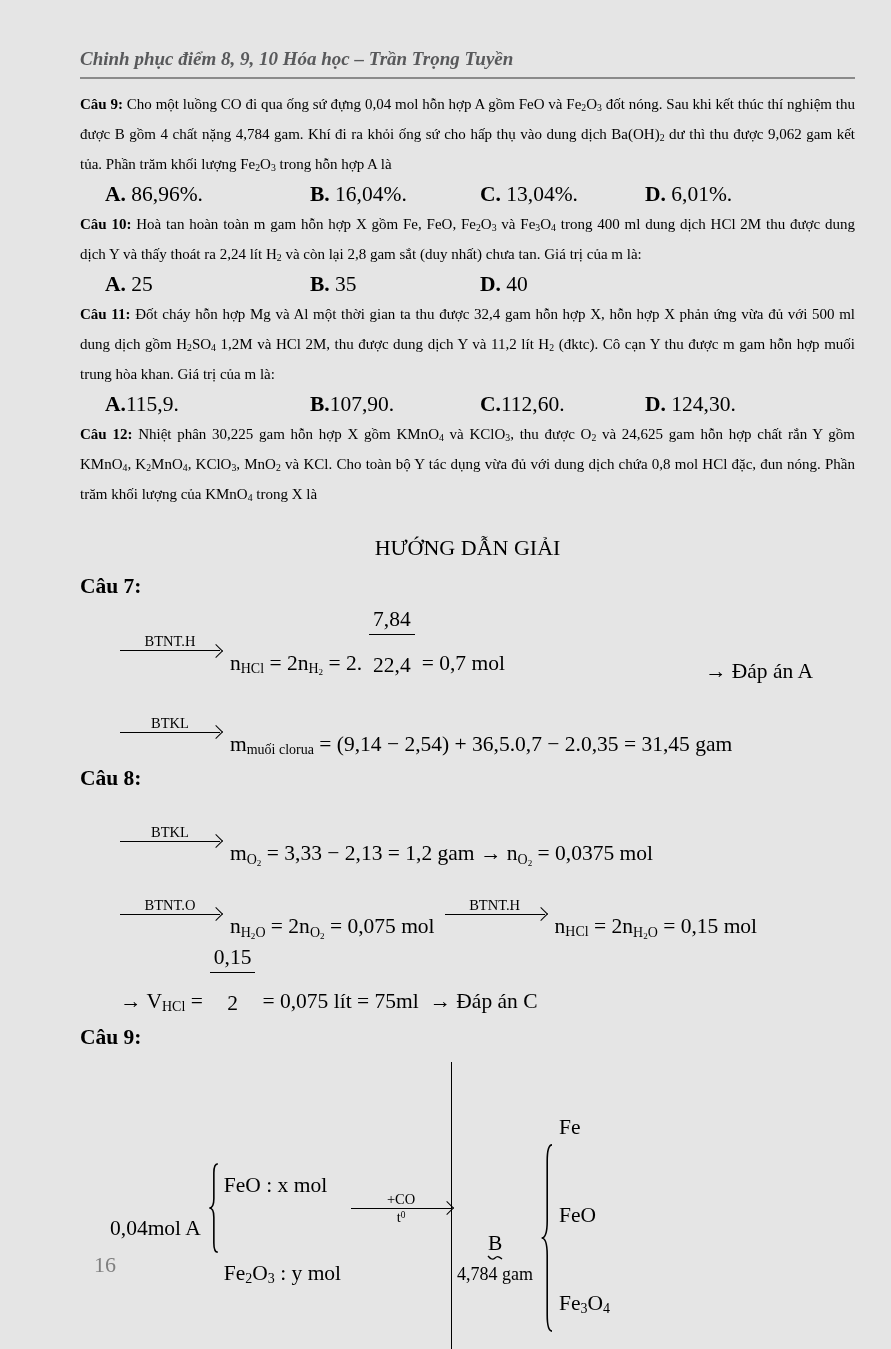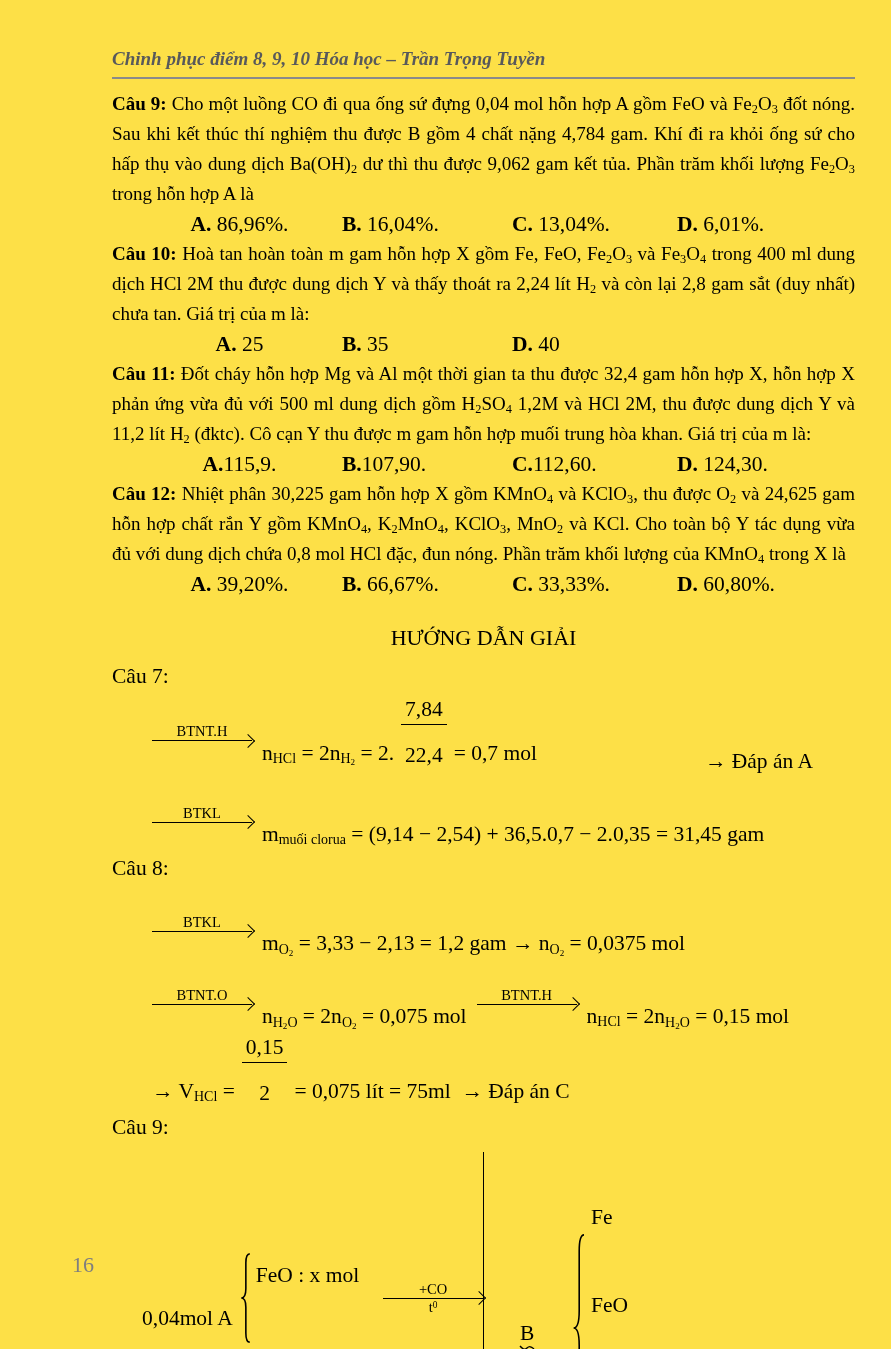--- a/index.html
+++ b/index.html
@@ -1,62 +1,62 @@
 <!DOCTYPE html>
 <html lang="vi"><head>
 <meta charset="utf-8">
 <style>
   html,body{margin:0;padding:0;background:#fff;}
   .page{
     position:relative;
     width:891px;height:1349px;
     box-sizing:border-box;
-    background:#fde047;
-    padding:48px 36px 0 112px;
+    background:#e5e5e5;
+    padding:48px 36px 0 80px;
     font-family:"Liberation Serif","DejaVu Serif",serif;
     color:#000;
     overflow:hidden;
   }
   
   .pg-header{
     font-size:19px;font-weight:bold;font-style:italic;
     color:#58595b;
     border-bottom:2px solid #8a8a8a;
     padding-bottom:7px;
     margin-bottom:10px;
   }
   
   .qpara{
     margin:0;
-    font-size:19px;line-height:30px;
+    font-size:15px;line-height:30px;
     text-align:justify;
   }
   .qlabel{font-weight:bold;}
   sub{font-size:65%;line-height:0;vertical-align:-0.25em;}
   sup{font-size:65%;line-height:0;vertical-align:0.45em;}
   .q-options{
     display:flex;
     margin:0 0 0 25px;
     font-size:21.5px;line-height:30px;
     white-space:pre;
   }
   .opt b{font-weight:bold;}
-  .o1{flex:0 0 205px;text-align:center;}
+  .o1{flex:0 0 205px;}
   .o2{flex:0 0 170px;}
   .o3{flex:0 0 165px;}
   .o4{flex:1 1 auto;}
   
   .sol-heading{
     margin:26px 0 10px 0;
     font-size:22px;font-weight:normal;
     text-align:center;
   }
   .sol-label{
     margin:6px 0 4px 0;
-    font-size:21.5px;font-weight:normal;line-height:30px;
+    font-size:21.5px;font-weight:bold;line-height:30px;
   }
   .mathline{
     display:flex;align-items:center;
     margin:6px 0 6px 40px;
     font-size:21.5px;
     min-height:34px;
   }
   .mtx{white-space:pre;margin-top:42px;}
   
   .xarrow{
@@ -108,21 +108,21 @@
     padding-left:5px;
   }
   .drt{display:flex;align-items:center;}
   .bcol{display:flex;flex-direction:column;align-items:center;margin-right:4px;}
   .bletter{line-height:22px;}
   .bmass{font-size:18px;margin-top:3px;white-space:pre;}
   .colB .mtx{line-height:46px;white-space:pre;}
   .drb{display:flex;align-items:center;margin-top:4px;}
   
   .page-number{
-    position:absolute;left:72px;top:1252px;
+    position:absolute;left:94px;top:1252px;
     font-size:22px;color:#7f7f7f;
   }
 </style>
 </head>
 <body>
 
 <div class="page">
 
   <div class="pg-header">Chinh phục điểm 8, 9, 10 Hóa học – Trần Trọng Tuyền</div>
 
@@ -143,26 +143,20 @@
 
   <p class="qpara"><b class="qlabel">Câu 11:</b><span> Đốt cháy hỗn hợp Mg và Al một thời gian ta thu được 32,4 gam hỗn hợp X, hỗn hợp X phản ứng vừa đủ với 500 ml dung dịch gồm H<sub>2</sub>SO<sub>4</sub> 1,2M và HCl 2M, thu được dung dịch Y và 11,2 lít H<sub>2</sub> (đktc). Cô cạn Y thu được m gam hỗn hợp muối trung hòa khan. Giá trị của m là:</span></p>
   <div class="q-options">
     <span class="opt o1"><b>A.</b><span>115,9.</span></span>
     <span class="opt o2"><b>B.</b><span>107,90.</span></span>
     <span class="opt o3"><b>C.</b><span>112,60.</span></span>
     <span class="opt o4"><b>D.</b><span> 124,30.</span></span>
   </div>
 
   <p class="qpara"><b class="qlabel">Câu 12:</b><span> Nhiệt phân 30,225 gam hỗn hợp X gồm KMnO<sub>4</sub>  và KClO<sub>3</sub>, thu được O<sub>2</sub> và 24,625 gam hỗn hợp chất rắn Y gồm KMnO<sub>4</sub>, K<sub>2</sub>MnO<sub>4</sub>, KClO<sub>3</sub>, MnO<sub>2</sub> và KCl. Cho toàn bộ Y tác dụng vừa đủ với dung dịch chứa 0,8 mol HCl đặc, đun nóng. Phần trăm khối lượng của KMnO<sub>4</sub> trong X là</span></p>
-  <div class="q-options">
-    <span class="opt o1"><b>A.</b><span> 39,20%.</span></span>
-    <span class="opt o2"><b>B.</b><span> 66,67%.</span></span>
-    <span class="opt o3"><b>C.</b><span> 33,33%.</span></span>
-    <span class="opt o4"><b>D.</b><span> 60,80%.</span></span>
-  </div>
 
   <h2 class="sol-heading">HƯỚNG DẪN GIẢI</h2>
 
   <p class="sol-label">Câu 7:</p>
 
   <div class="mathline">
     <span class="xarrow">
         <span class="albl">BTNT.H</span>
         <span class="shaft"></span>
       </span>

